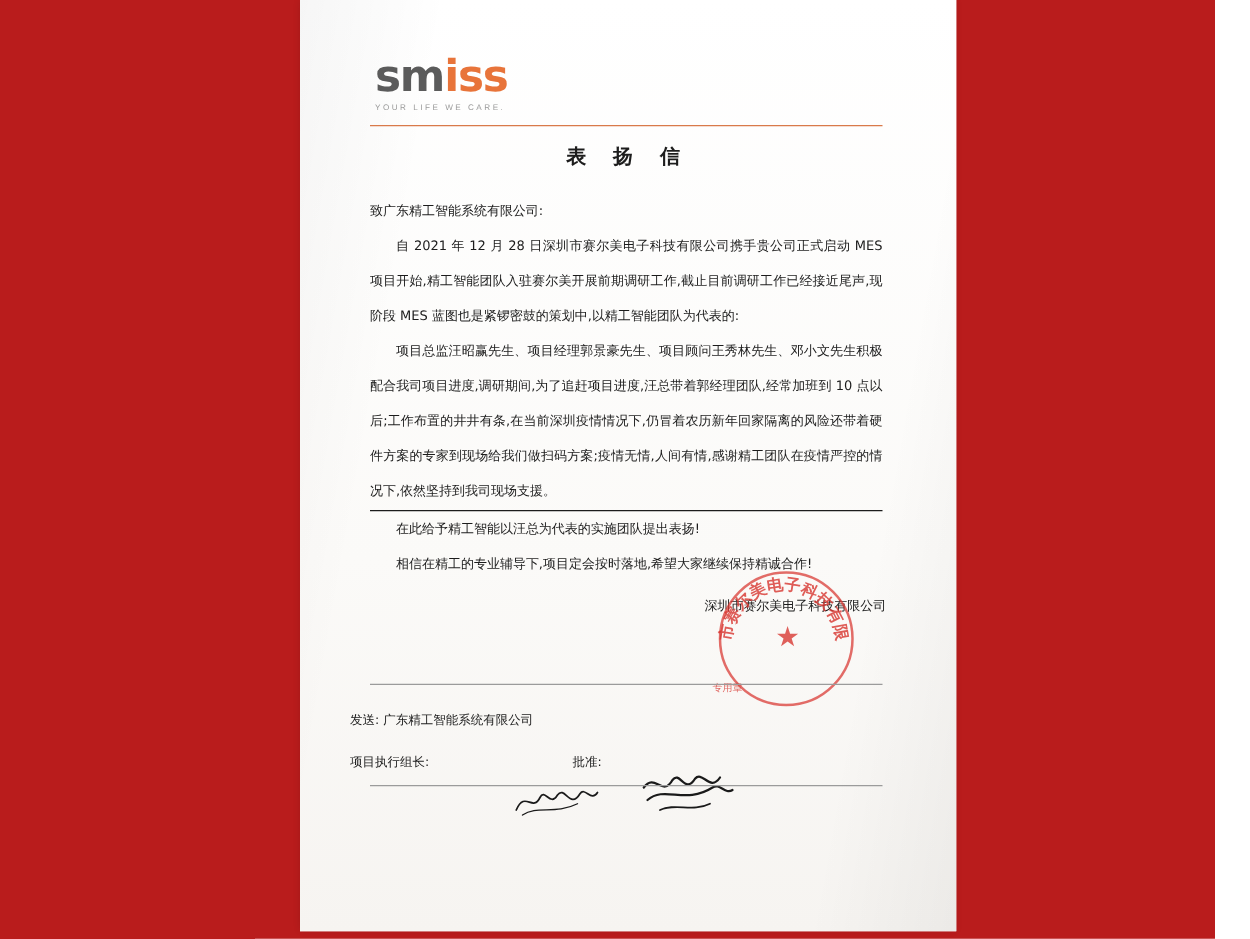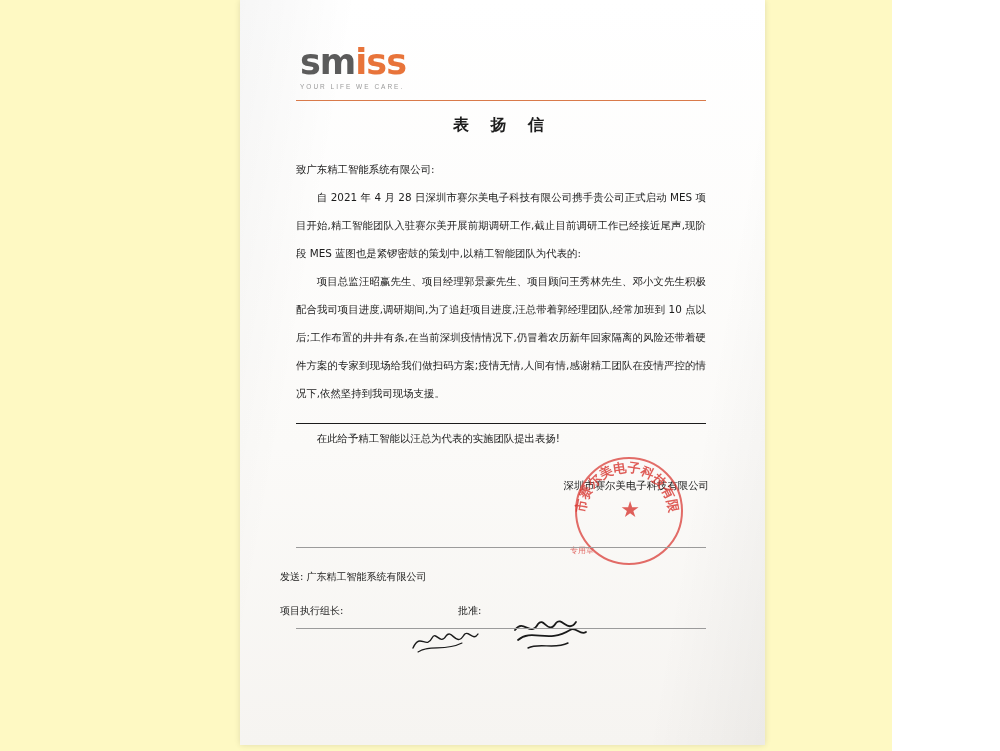--- a/index.html
+++ b/index.html
@@ -9,23 +9,23 @@
   body {
     width: 1000px;
     height: 751px;
     background: #ffffff;
     font-family: "Liberation Sans", sans-serif;
     overflow: hidden;
   }
   .page {
     position: absolute;
     left: 0; top: 0;
-    width: 892px;
+    width: 972px;
     height: 751px;
-    background: #fef9c3;
+    background: #b91c1c;
   }
   
   .sheet {
     position: absolute;
     left: 240px;
     top: 0px;
     width: 525px;
     height: 745px;
     background: #fdfcfa;
     box-shadow: 0 0 6px rgba(0,0,0,0.12);
@@ -92,21 +92,21 @@
     color: #1c1c1c;
     font-family: "DejaVu Sans", sans-serif;
     font-size: 10.4px;
     line-height: 28px;
     text-align: justify;
   }
   .body p { margin: 0; }
   .p-indent { text-indent: 2em; }
   .underline {
     border-bottom: 1px solid #1c1c1c;
-    padding-bottom: 16px;
+    padding-bottom: 1px;
   }
 
   .sign-block {
     position: absolute;
     right: 56px;
     top: 472px;
     width: 230px;
     text-align: right;
     font-family: "DejaVu Sans", sans-serif;
     font-size: 10.4px;
@@ -220,23 +220,24 @@
       <div class="logo-text"><span class="dark">sm</span><span>iss</span></div>
       <div class="logo-sub">YOUR LIFE WE CARE.</div>
     </div>
 
     <div class="rule"></div>
 
     <div class="title">表 扬 信</div>
 
     <div class="body">
       <p>致广东精工智能系统有限公司:</p>
-      <p class="p-indent">自 2021 年 4 月 28 日深圳市赛尔美电子科技有限公司携手贵公司正式启动 MES 项目开始,精工智能团队入驻赛尔美开展前期调研工作,截止目前调研工作已经接近尾声,现阶段 MES 蓝图也是紧锣密鼓的策划中,以精工智能团队为代表的:</p>
+      <p class="p-indent">自 2021 年 12 月 28 日深圳市赛尔美电子科技有限公司携手贵公司正式启动 MES 项目开始,精工智能团队入驻赛尔美开展前期调研工作,截止目前调研工作已经接近尾声,现阶段 MES 蓝图也是紧锣密鼓的策划中,以精工智能团队为代表的:</p>
       <p class="p-indent underline">项目总监汪昭赢先生、项目经理郭景豪先生、项目顾问王秀林先生、邓小文先生积极配合我司项目进度,调研期间,为了追赶项目进度,汪总带着郭经理团队,经常加班到 10 点以后;工作布置的井井有条,在当前深圳疫情情况下,仍冒着农历新年回家隔离的风险还带着硬件方案的专家到现场给我们做扫码方案;疫情无情,人间有情,感谢精工团队在疫情严控的情况下,依然坚持到我司现场支援。</p>
       <p class="p-indent">在此给予精工智能以汪总为代表的实施团队提出表扬!</p>
+      <p class="p-indent">相信在精工的专业辅导下,项目定会按时落地,希望大家继续保持精诚合作!</p>
     </div>
 
     <div class="sign-block">
       <div>深圳市赛尔美电子科技有限公司</div>
     </div>
 
     <div class="seal">
       <div class="ring"></div>
       <svg class="arc" viewBox="0 0 114 114">
         <defs>

